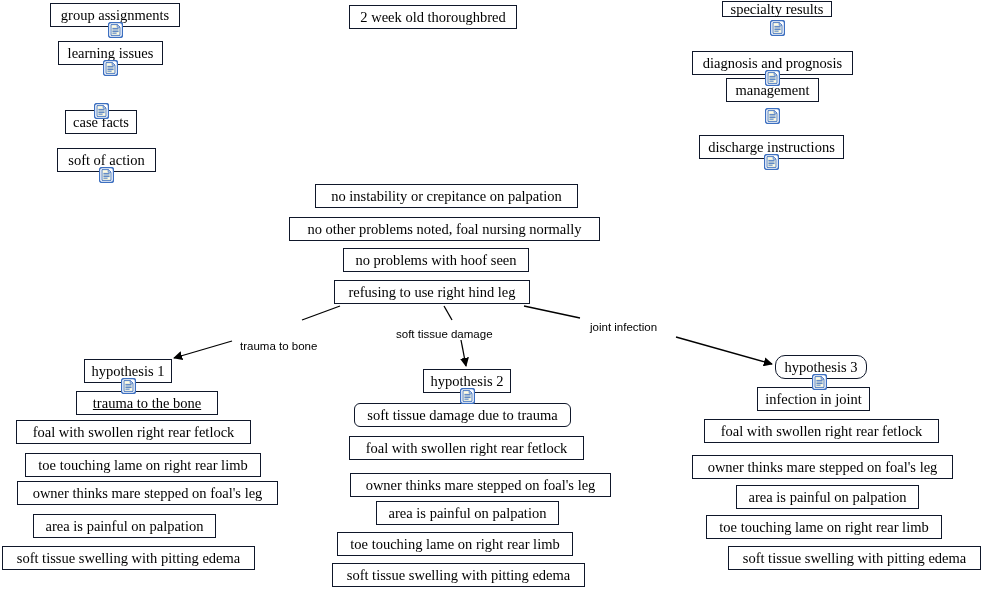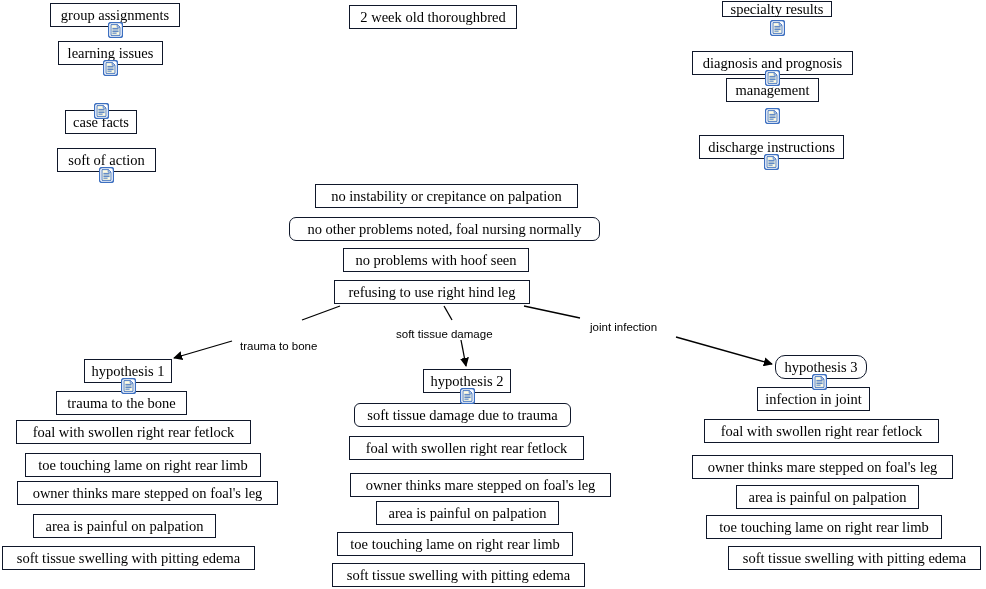--- a/index.html
+++ b/index.html
@@ -193,38 +193,38 @@
           <path d="M9.2 2.6 V5.2 H12 Z" fill="#ffffff" stroke="#3c6fc0" stroke-width="0.8" stroke-linejoin="round"></path>
           <g stroke="#3c6fc0" stroke-width="0.9" stroke-linecap="butt">
             <line x1="4.4" y1="6.4" x2="10.6" y2="6.4"></line>
             <line x1="4.4" y1="8.0" x2="10.6" y2="8.0"></line>
             <line x1="4.4" y1="9.6" x2="10.6" y2="9.6"></line>
             <line x1="4.4" y1="11.2" x2="8.6" y2="11.2"></line>
           </g>
         </svg>
       </div>
       <div class="node" style="left: 315px; top: 184px; width: 263px; height: 24px;">no instability or crepitance on palpation</div>
-      <div class="node" style="left: 289px; top: 217px; width: 311px; height: 24px; border-radius: 7px;">no other problems noted, foal nursing normally</div>
+      <div class="node" style="left: 289px; top: 217px; width: 311px; height: 24px;">no other problems noted, foal nursing normally</div>
       <div class="node" style="left: 343px; top: 248px; width: 186px; height: 24px;">no problems with hoof seen</div>
       <div class="node" style="left: 334px; top: 280px; width: 196px; height: 24px;">refusing to use right hind leg</div>
       <div class="node" style="left: 84px; top: 359px; width: 88px; height: 24px;">hypothesis 1</div>
       <div class="doc-icon" style="left: 121px; top: 378px;">
         <svg viewBox="0 0 15 16" xmlns="http://www.w3.org/2000/svg">
           <rect x="0.5" y="0.5" width="14" height="15" rx="2.5" ry="2.5" fill="#ffffff" stroke="#3c6fc0" stroke-width="1.4"></rect>
           <path d="M3 2.6 h6.2 L12 5.2 V13.4 H3 Z" fill="#fdfbe4" stroke="#3c6fc0" stroke-width="0.9" stroke-linejoin="round"></path>
           <path d="M9.2 2.6 V5.2 H12 Z" fill="#ffffff" stroke="#3c6fc0" stroke-width="0.8" stroke-linejoin="round"></path>
           <g stroke="#3c6fc0" stroke-width="0.9" stroke-linecap="butt">
             <line x1="4.4" y1="6.4" x2="10.6" y2="6.4"></line>
             <line x1="4.4" y1="8.0" x2="10.6" y2="8.0"></line>
             <line x1="4.4" y1="9.6" x2="10.6" y2="9.6"></line>
             <line x1="4.4" y1="11.2" x2="8.6" y2="11.2"></line>
           </g>
         </svg>
       </div>
-      <div class="node" style="left: 56px; top: 391px; width: 131px; height: 24px;">trauma to the bone</div>
+      <div class="node" style="left: 76px; top: 391px; width: 142px; height: 24px; text-decoration: underline;">trauma to the bone</div>
       <div class="node" style="left: 16px; top: 420px; width: 235px; height: 24px;">foal with swollen right rear fetlock</div>
       <div class="node" style="left: 25px; top: 453px; width: 236px; height: 24px;">toe touching lame on right rear limb</div>
       <div class="node" style="left: 17px; top: 481px; width: 261px; height: 24px;">owner thinks mare stepped on foal's leg</div>
       <div class="node" style="left: 33px; top: 514px; width: 183px; height: 24px;">area is painful on palpation</div>
       <div class="node" style="left: 2px; top: 546px; width: 253px; height: 24px;">soft tissue swelling with pitting edema</div>
       <div class="node" style="left: 423px; top: 369px; width: 88px; height: 24px;">hypothesis 2</div>
       <div class="doc-icon" style="left: 460px; top: 388px;">
         <svg viewBox="0 0 15 16" xmlns="http://www.w3.org/2000/svg">
           <rect x="0.5" y="0.5" width="14" height="15" rx="2.5" ry="2.5" fill="#ffffff" stroke="#3c6fc0" stroke-width="1.4"></rect>
           <path d="M3 2.6 h6.2 L12 5.2 V13.4 H3 Z" fill="#fdfbe4" stroke="#3c6fc0" stroke-width="0.9" stroke-linejoin="round"></path>

